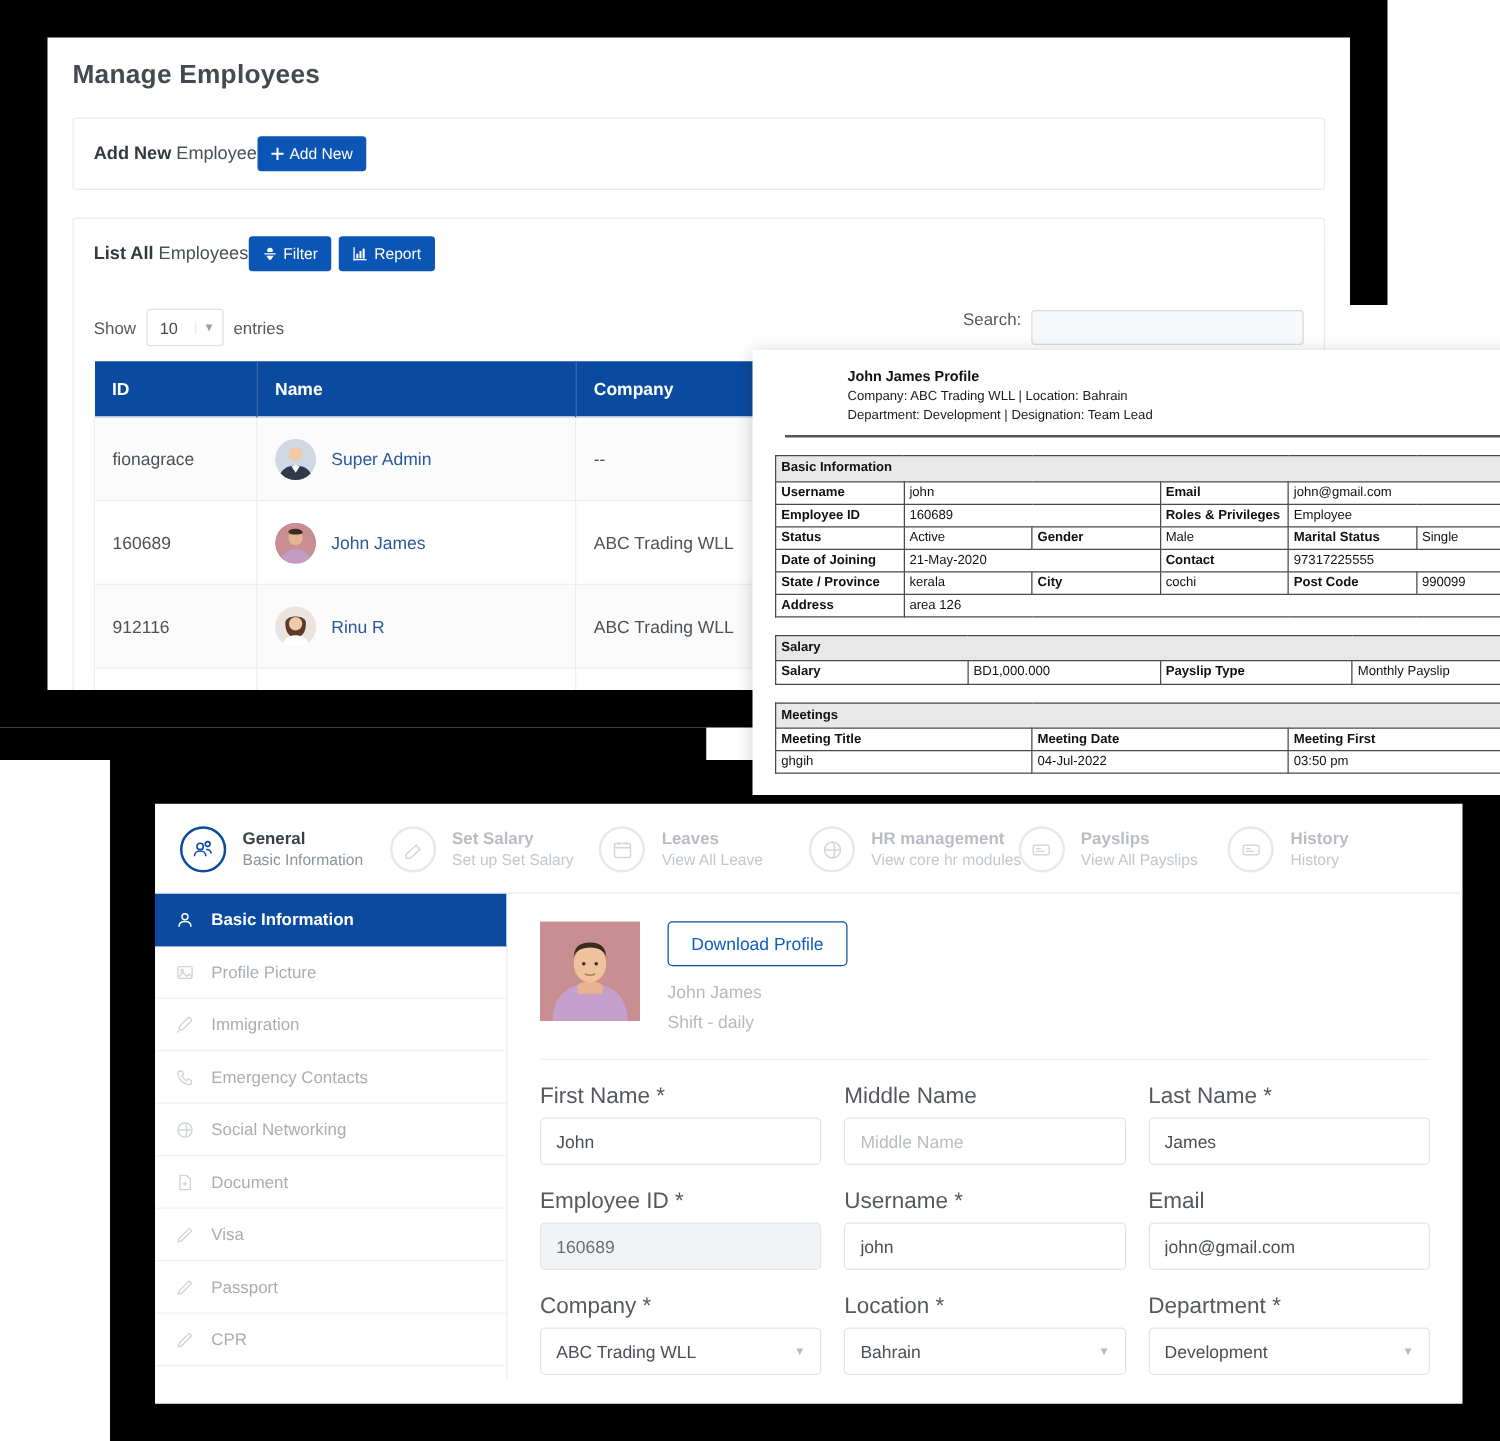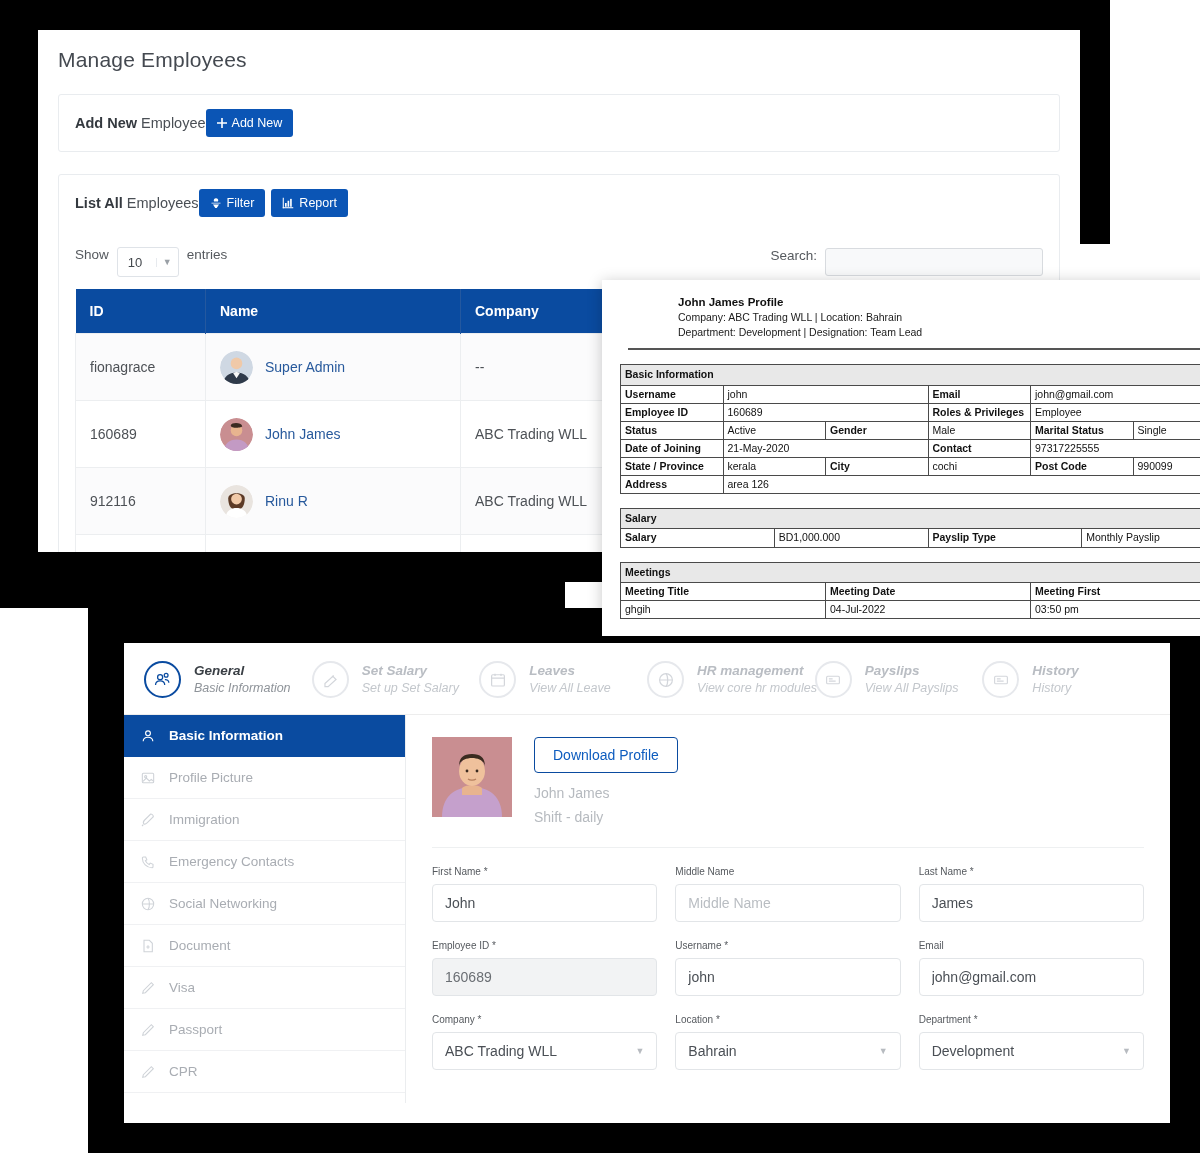--- a/index.html
+++ b/index.html
@@ -19,21 +19,21 @@
   #bd-bottom { left: 88px;top: 608px;width: 1112px; height: 545px; }
   #bd-mid    { left: 0;   top: 582px;width: 565px;  height: 26px; }
 
   
   #panel-list {
     position: absolute; left: 38px; top: 30px;
     width: 1042px; height: 522px;
     background: #ffffff; overflow: hidden;
   }
   .page-title {
-    font-size: 21px; font-weight: normal; color: #444950;
+    font-size: 21px; font-weight: bold; color: #444950;
     padding: 18px 0 0 20px; letter-spacing: .2px;
   }
   .card {
     margin: 22px 20px 0 20px;
     background: #fff; border: 1px solid #e9ecef; border-radius: 3px;
   }
   .card-head {
     display: flex; align-items: center; justify-content: flex-start;
     padding: 14px 16px; min-height: 52px;
   }
@@ -45,21 +45,21 @@
     font-size: 12.5px; font-family: "Liberation Sans", sans-serif;
     padding: 7px 11px; cursor: pointer; white-space: nowrap;
   }
   .btn svg { display: block; }
   .btn-group { display: flex; gap: 6px; }
 
   .table-tools {
     display: flex; align-items: center; justify-content: space-between;
     padding: 16px 16px 8px 16px;
   }
-  .show-entries { display: flex; align-items: flex-start; gap: 8px; font-size: 13.5px; color: #55595e; }
+  .show-entries { display: flex; align-items: center; gap: 8px; font-size: 13.5px; color: #55595e; }
   .mini-select {
     display: inline-flex; align-items: center; justify-content: space-between;
     width: 62px; height: 30px; padding: 0 6px 0 10px;
     border: 1px solid #dfe3e8; border-radius: 3px; background: #fff;
     font-size: 13px; color: #44484d;
   }
   .mini-select .caret { color: #9aa0a6; font-size: 9px; border-left: 1px solid #e7eaee; padding-left: 6px; line-height: 1; }
   .search-wrap { display: flex; gap: 8px; font-size: 13.5px; color: #55595e; }
   .search-input {
     width: 218px; height: 28px; border: 1px solid #d8dbdf; border-radius: 3px;
@@ -105,21 +105,21 @@
   }
   table.doc td.lbl { font-weight: bold; }
 
   
   #panel-form {
     position: absolute; left: 124px; top: 643px;
     width: 1046px; height: 480px;
     background: #ffffff; overflow: hidden;
   }
   .steps { display: flex; align-items: center; padding: 18px 20px 16px 20px; border-bottom: 1px solid #ededed; }
-  .step { display: flex; align-items: center; gap: 13px; flex: 1 1 0; min-width: 0; font-style: italic; }
+  .step { display: flex; align-items: center; gap: 13px; flex: 1 1 0; min-width: 0; }
   .step-circle {
     width: 37px; height: 37px; border-radius: 50%;
     border: 2px solid #e6e8ec; display: flex; align-items: center; justify-content: center;
     flex: 0 0 37px; color: #d3d6db;
   }
   .step.active .step-circle { border-color: #0a4ba0; color: #0a4ba0; }
   .step-text { min-width: 0; }
   .step-title { font-size: 13.5px; font-weight: bold; color: #b9bdc3; line-height: 1.3; white-space: nowrap; }
   .step-desc  { font-size: 12.5px; color: #c3c7cc; line-height: 1.4; white-space: nowrap; }
   .step.active .step-title { color: #3b4046; }
@@ -143,21 +143,21 @@
   .btn-outline {
     display: inline-block; border: 1px solid #0a4ba0; color: #0d5cbf;
     background: #fff; border-radius: 4px; padding: 9px 18px;
     font-size: 14px; font-family: "Liberation Sans", sans-serif; cursor: pointer;
   }
   .pr-name { font-size: 14px; color: #b6babf; margin-top: 12px; }
   .pr-shift { font-size: 14px; color: #b6babf; margin-top: 8px; }
 
   .frow { display: flex; gap: 18px; margin-top: 18px; }
   .fld { flex: 1 1 0; min-width: 0; }
-  .flabel { font-size: 10px; color: #55595e; margin-bottom: 7px; }
+  .flabel { font-size: 18px; color: #55595e; margin-bottom: 7px; }
   .finput {
     width: 100%; height: 38px; border: 1px solid #e2e5e8; border-radius: 4px;
     background: #fff; padding: 0 12px; font-size: 14px; color: #4a4f55;
     font-family: "Liberation Sans", sans-serif;
   }
   .finput::placeholder { color: #b9bdc2; }
   .finput[disabled] { background: #f2f3f4; color: #6a6e73; }
   .fselect {
     position: relative; width: 100%; height: 38px;
     border: 1px solid #e2e5e8; border-radius: 4px; background: #fff;

